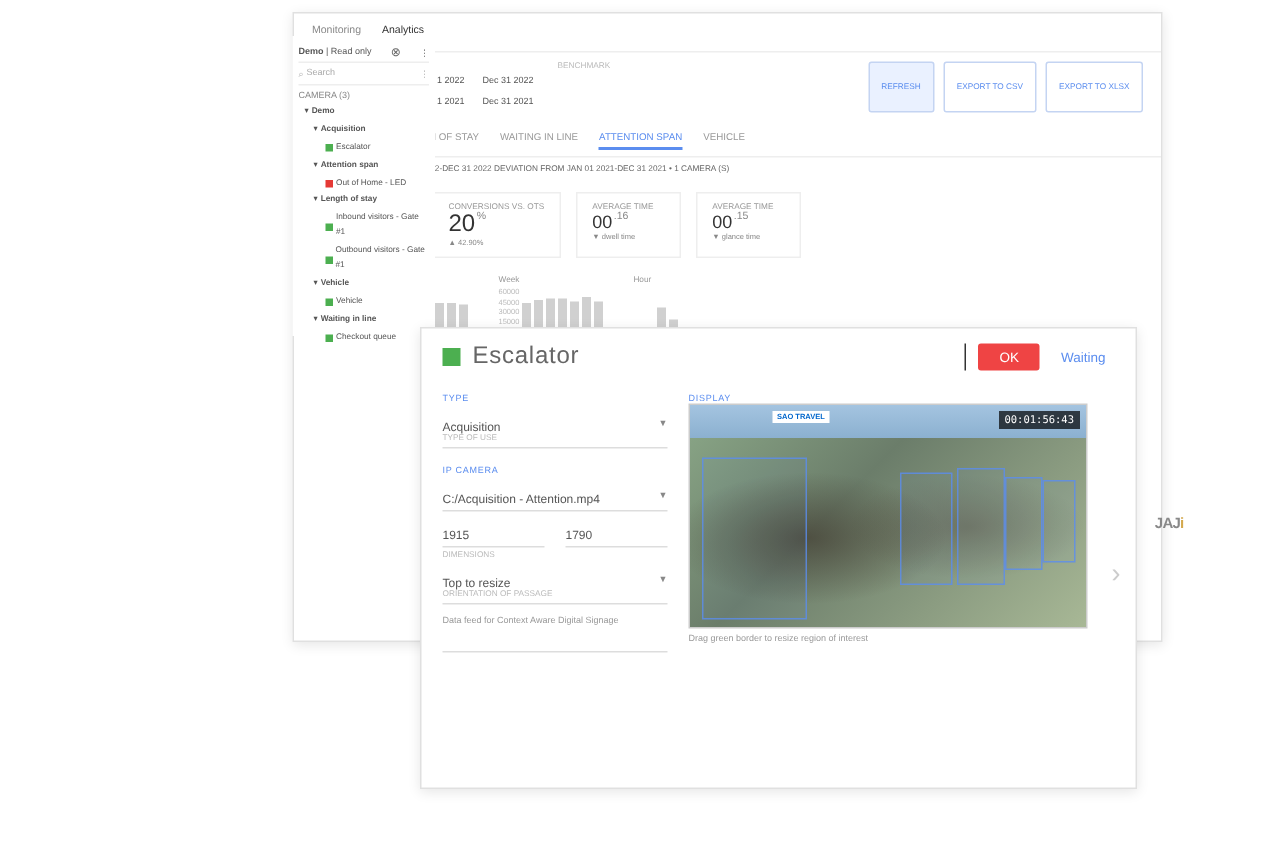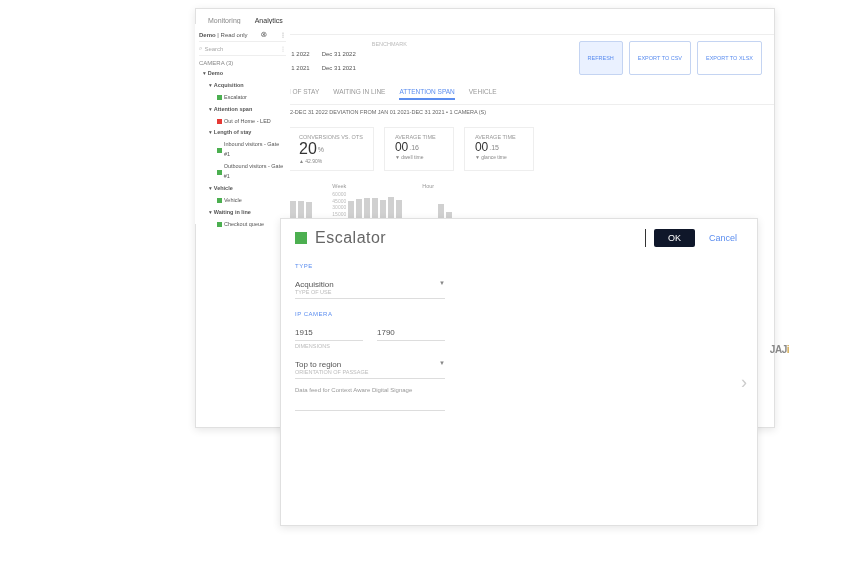--- a/index.html
+++ b/index.html
@@ -28,34 +28,34 @@
 .bw-btns{display:flex;gap:6px;margin-left:auto}
 .bw-btn{border:1px solid #c4d4f2;color:#5b8def;font-size:5.5px;padding:2px 8px;border-radius:2px;background:#fff}
 .bw-btn.primary{background:#eaf1ff}
 .bw-subtabs{display:flex;gap:14px;padding:4px 12px;font-size:6.5px;color:#999;border-bottom:1px solid #eee}
 .bw-subtab{padding:3px 0}
 .bw-subtab.active{color:#5b8def;border-bottom:2px solid #5b8def}
 .bw-crumb{font-size:5.5px;color:#666;padding:4px 12px;display:flex;align-items:center;gap:3px}
 .bw-metrics{display:flex;gap:10px;padding:8px 12px}
 .metric{border:1px solid #eee;padding:6px 10px;min-width:70px}
 .metric-label{font-size:5.5px;color:#999;text-transform:uppercase}
-.metric-val{font-size:16px;color:#333;font-weight:300;display:flex;align-items:center}
+.metric-val{font-size:16px;color:#333;font-weight:300;display:flex;align-items:flex-start}
 .metric-sub{font-size:7px;color:#888;margin-left:1px}
 .metric-foot{font-size:5px;color:#888}
 .metric-sm .metric-val{font-size:12px}
 .bw-charts{display:flex;gap:20px;padding:4px 12px}
 .chart{display:flex;flex-direction:column;gap:2px}
 .chart-label{font-size:5.5px;color:#999}
 .chart-body{display:flex;align-items:flex-end;gap:2px;height:32px}
 .bar{width:6px;background:#d0d0d0}
 .axis{font-size:5px;color:#bbb;display:flex;flex-direction:column;justify-content:space-between;height:32px;padding-right:2px}
 .fw-header{display:flex;align-items:center;padding:10px 14px;gap:8px}
 .fw-sq{width:12px;height:12px;background:#4caf50}
 .fw-title{font-size:16px;color:#666;font-weight:300;flex:1;border-right:1px solid #333;padding-right:2px;letter-spacing:.5px}
-.fw-ok{background:#0f172a;color:#fff;font-size:9px;padding:4px 14px;border:none;border-radius:2px}
+.fw-ok{background:#ef4444;color:#fff;font-size:9px;padding:4px 14px;border:none;border-radius:2px}
 .fw-cancel{color:#5b8def;font-size:9px;background:none;border:none;padding:4px 6px}
 .fw-body{display:flex;gap:14px;padding:6px 14px}
 .fw-left{width:150px;display:flex;flex-direction:column;gap:8px}
 .fw-right{flex:1}
 .fw-section-label{font-size:6px;color:#5b8def;text-transform:uppercase;letter-spacing:.5px}
 .fw-field{border-bottom:1px solid #ddd;font-size:8px;color:#555;padding:3px 0;position:relative}
 .fw-field-sub{font-size:5.5px;color:#bbb}
 .fw-chev{position:absolute;right:0;top:3px;font-size:6px;color:#888}
 .fw-row{display:flex;gap:14px}
 .fw-row .fw-field{flex:1}
@@ -259,41 +259,58 @@
         <span>Checkout queue</span>
       </div>
     </div>
 </div>
 
 <div class="win front-win">
   <div class="fw-header">
     <div class="fw-sq"></div>
     <div class="fw-title">Escalator</div>
     <button class="fw-ok">OK</button>
-    <button class="fw-cancel">Cancel</button>
+    <button class="fw-cancel">Waiting</button>
   </div>
   <div class="fw-body">
     <div class="fw-left">
       <div class="fw-section-label">TYPE</div>
       <div class="fw-field">
         <span>Acquisition</span>
         <span class="fw-chev">▼</span>
         <div class="fw-field-sub">TYPE OF USE</div>
       </div>
       <div class="fw-section-label" style="margin-top:4px">IP CAMERA</div>
+      <div class="fw-field">
+        <span>C:/Acquisition - Attention.mp4</span>
+        <span class="fw-chev">▼</span>
+      </div>
       <div class="fw-row">
         <div class="fw-field"><span>1915</span></div>
         <div class="fw-field"><span>1790</span></div>
       </div>
       <div class="fw-field-sub" style="margin-top:-6px">DIMENSIONS</div>
       <div class="fw-field">
-        <span>Top to region</span>
+        <span>Top to resize</span>
         <span class="fw-chev">▼</span>
         <div class="fw-field-sub">ORIENTATION OF PASSAGE</div>
       </div>
       <div class="fw-note">Data feed for Context Aware Digital Signage</div>
       <div class="fw-field" style="height:10px"></div>
     </div>
+    <div class="fw-right">
+      <div class="fw-section-label">DISPLAY</div>
+      <div class="fw-display">
+        <div class="fw-badge">SAO TRAVEL</div>
+        <div class="fw-timestamp">00:01:56:43</div>
+        <div class="fw-person" style="left:8px;top:35px;width:70px;height:108px"></div>
+        <div class="fw-person" style="left:140px;top:45px;width:35px;height:75px"></div>
+        <div class="fw-person" style="left:178px;top:42px;width:32px;height:78px"></div>
+        <div class="fw-person" style="left:210px;top:48px;width:25px;height:62px"></div>
+        <div class="fw-person" style="left:235px;top:50px;width:22px;height:55px"></div>
+      </div>
+      <div class="fw-hint">Drag green border to resize region of interest</div>
+    </div>
   </div>
   <div class="nav-arrow">›</div>
 </div>
 
 <div class="logo">JAJ<i>i</i></div>
 
 </body></html>

